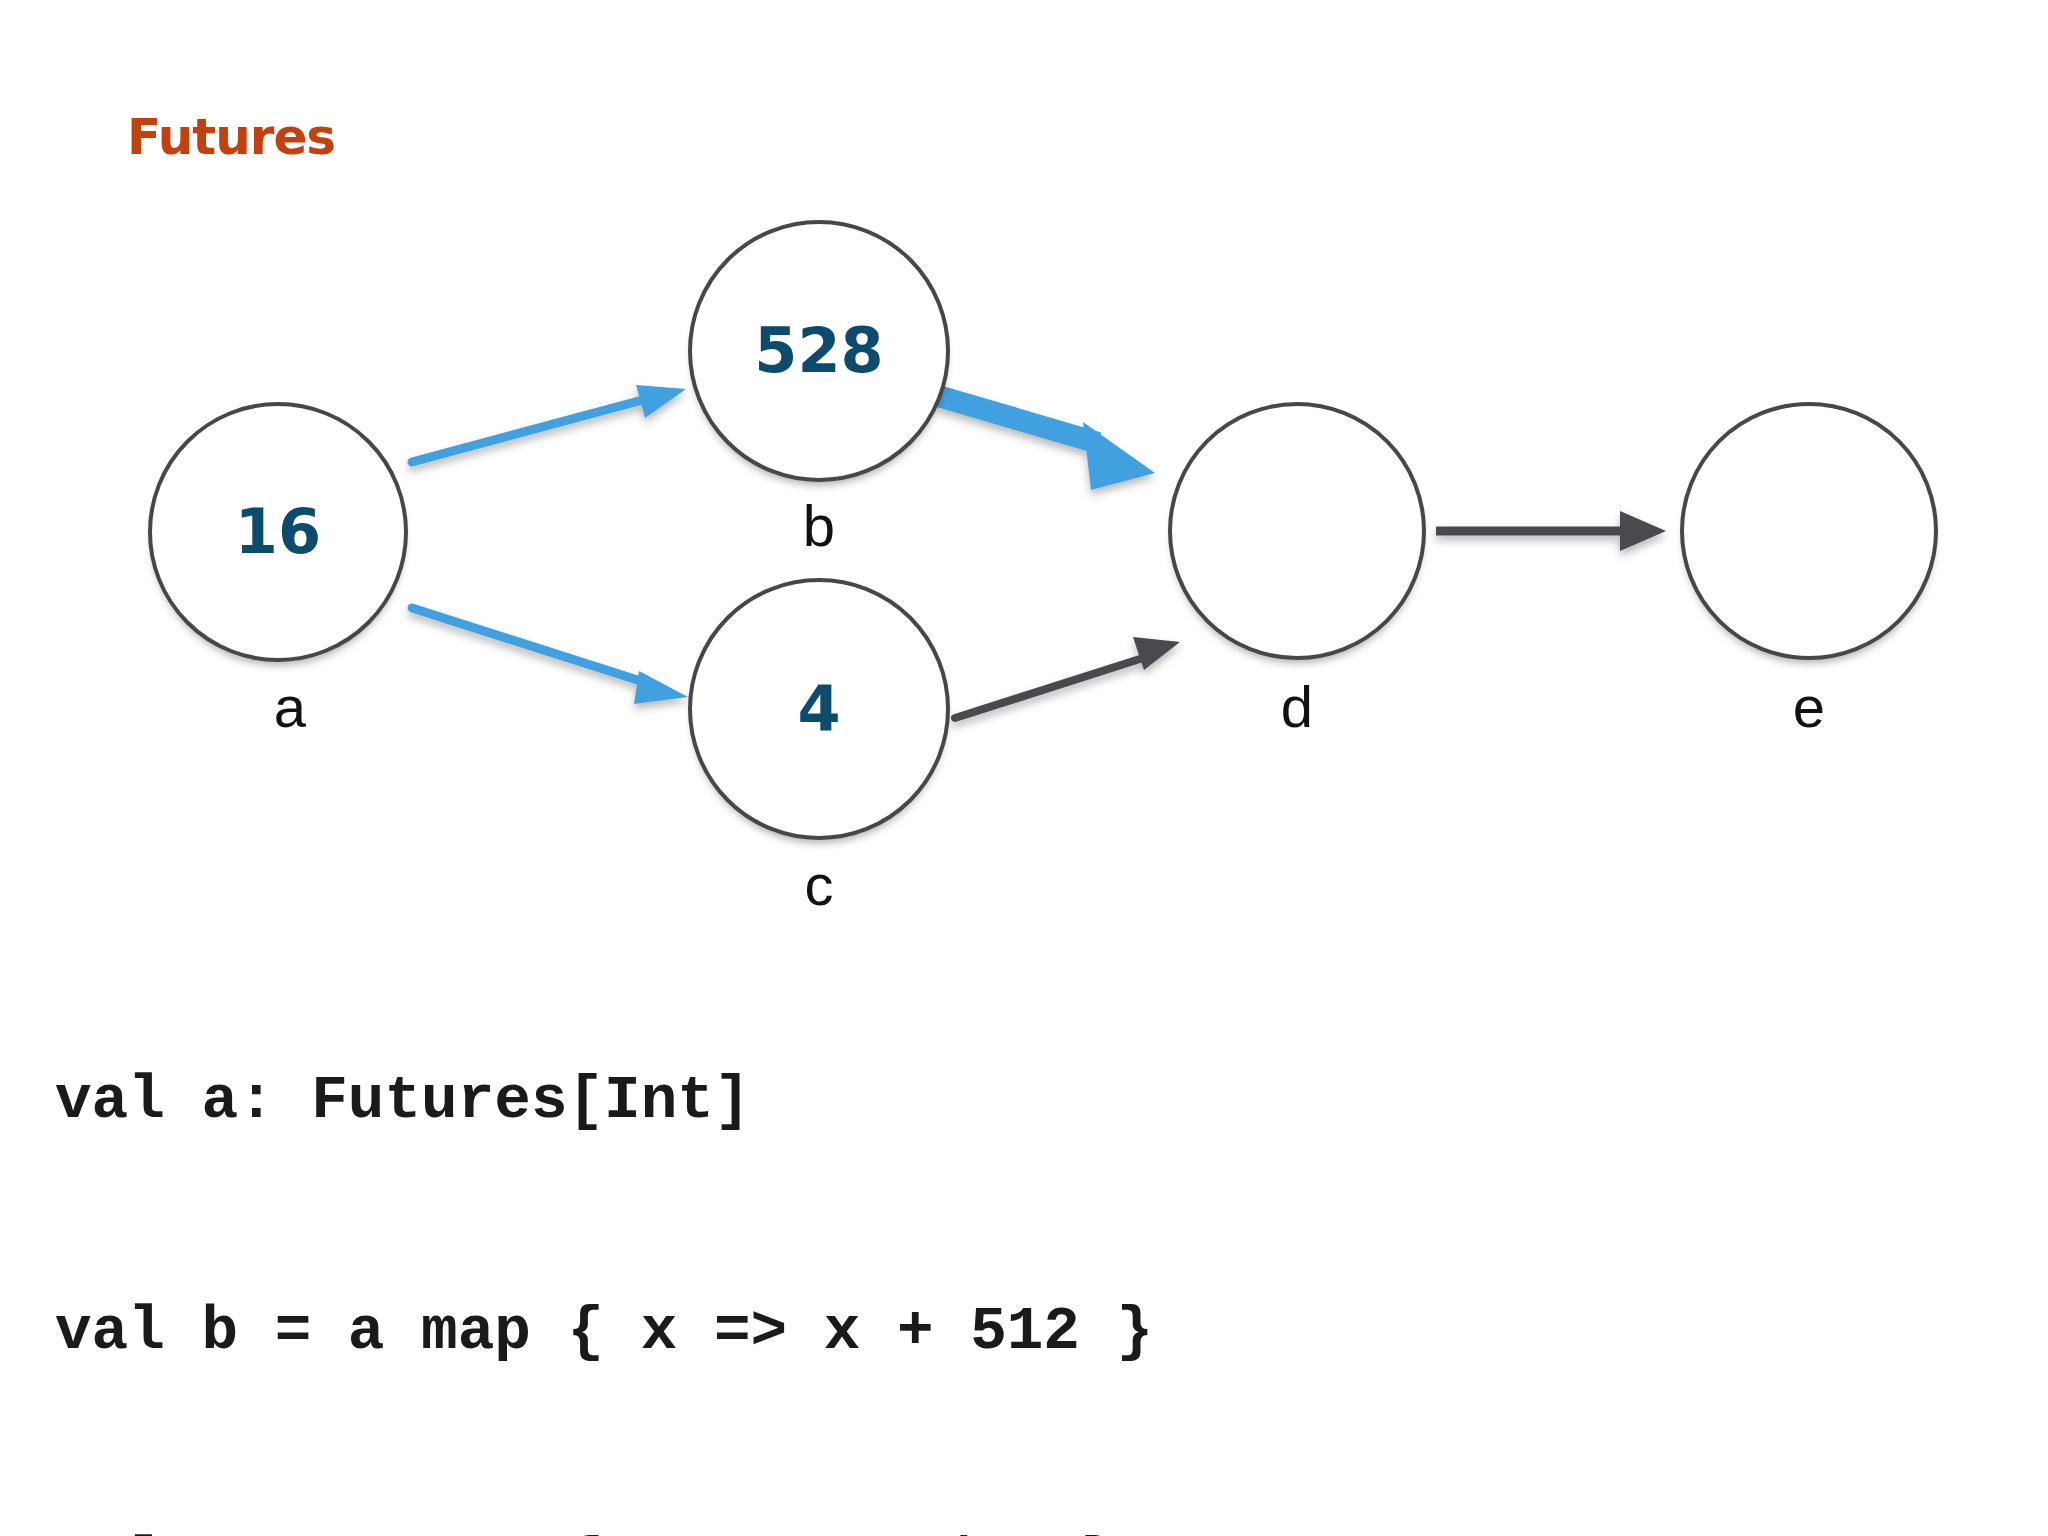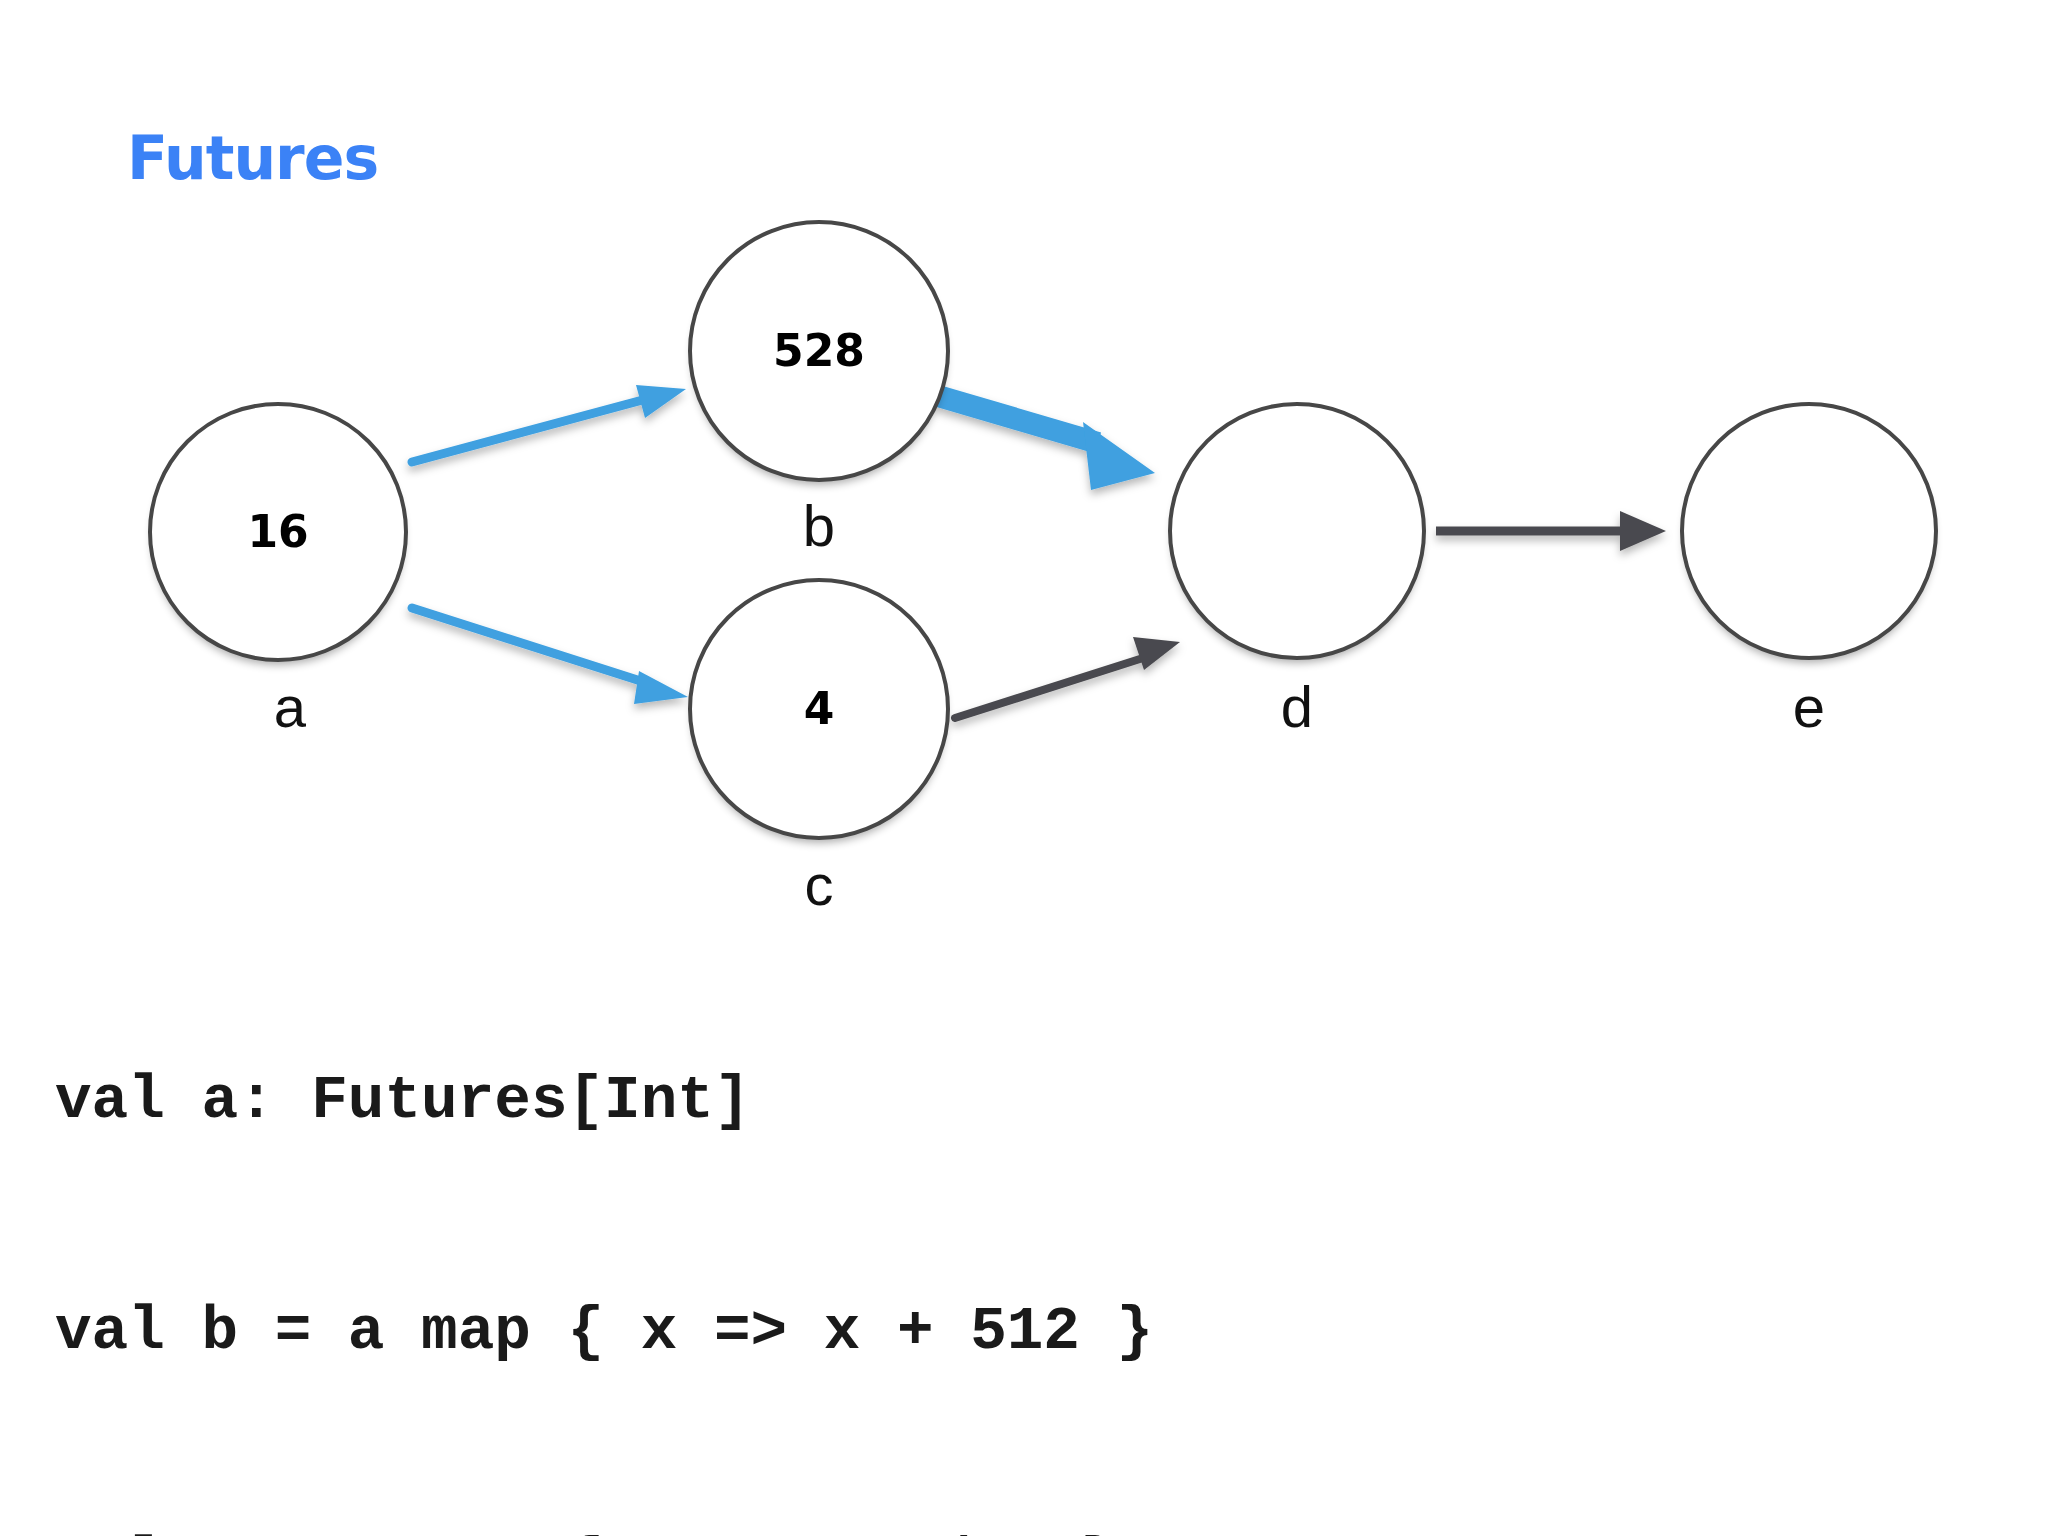--- a/index.html
+++ b/index.html
@@ -19,26 +19,26 @@
   #slide {
     position: absolute;
     inset: 0;
     background: #ffffff;
   }
 
   
   #slide-title {
     position: absolute;
     left: 127px;
-    top: 128px;
+    top: 112px;
     font-family: "DejaVu Sans", "Liberation Sans", sans-serif;
     font-weight: bold;
-    font-size: 60px;
+    font-size: 50px;
     letter-spacing: -1px;
-    color: #3b82f6;
+    color: #c2410c;
     line-height: 1;
     white-space: pre;
   }
 
   
   #diagram {
     position: absolute;
     left: 0;
     top: 0;
     width: 2048px;
@@ -60,22 +60,22 @@
     border: 4px solid #474747;
     box-sizing: border-box;
     box-shadow: 0 7px 9px -4px rgba(0,0,0,0.32);
     display: flex;
     align-items: center;
     justify-content: center;
   }
   .node-value {
     font-family: "DejaVu Sans", "Liberation Sans", sans-serif;
     font-weight: bold;
-    font-size: 44px;
-    color: #000000;
+    font-size: 62px;
+    color: #0c4a6e;
     line-height: 1;
     white-space: pre;
   }
   .node-label {
     position: absolute;
     font-family: "Liberation Sans", sans-serif;
     font-weight: 400;
     font-size: 58px;
     color: #111111;
     line-height: 1;

